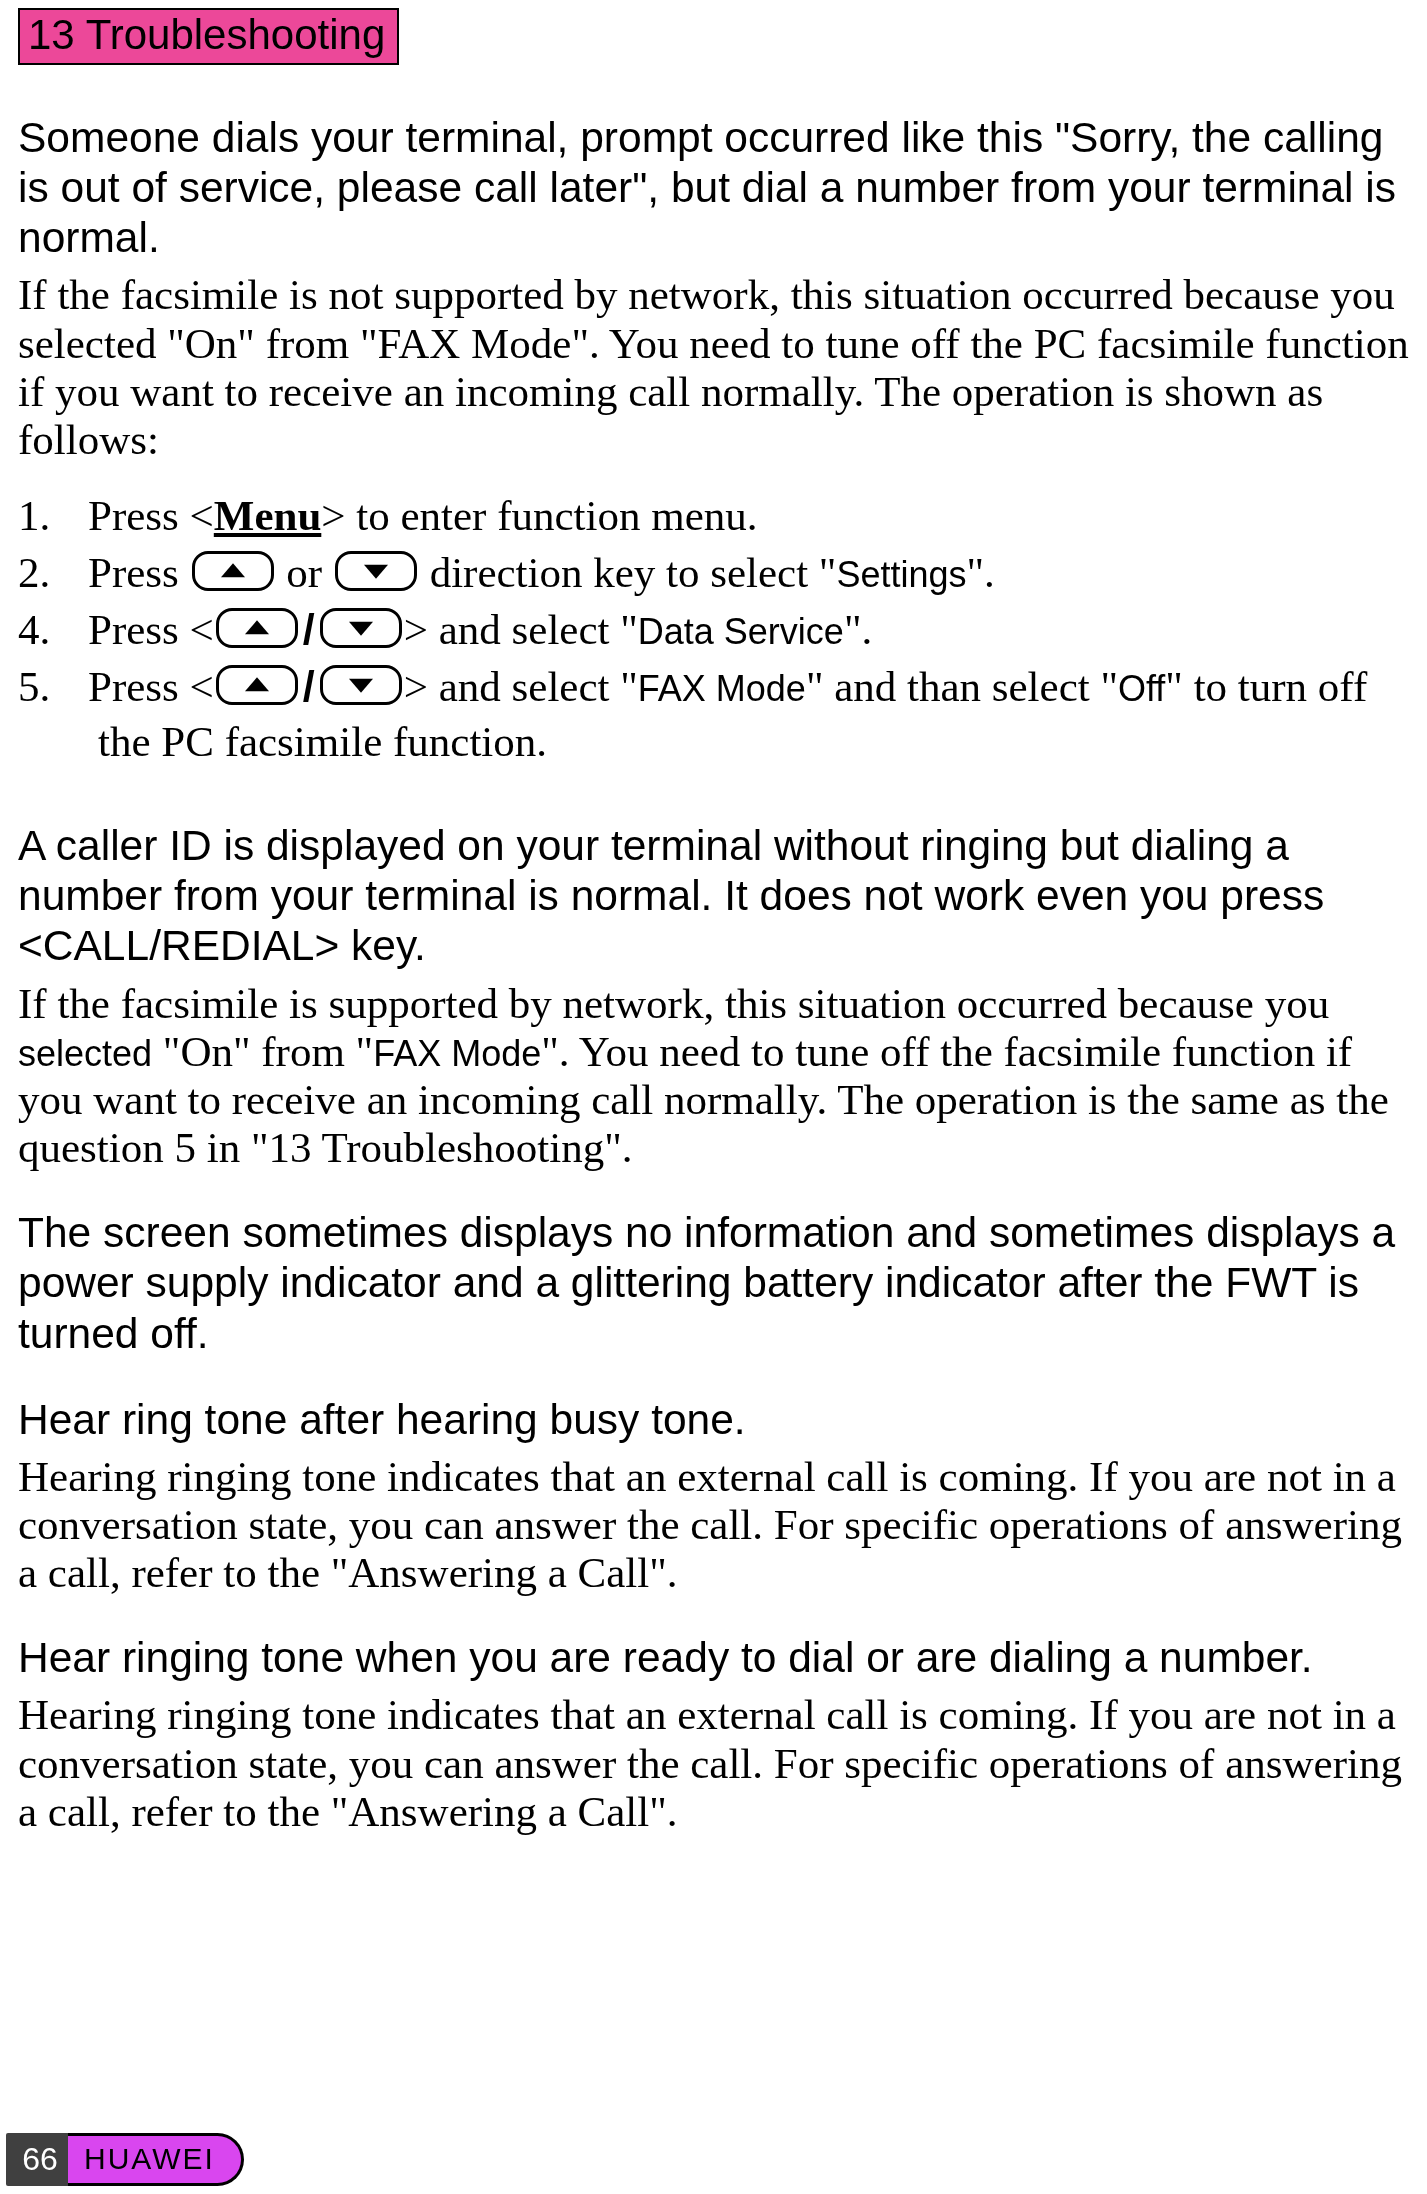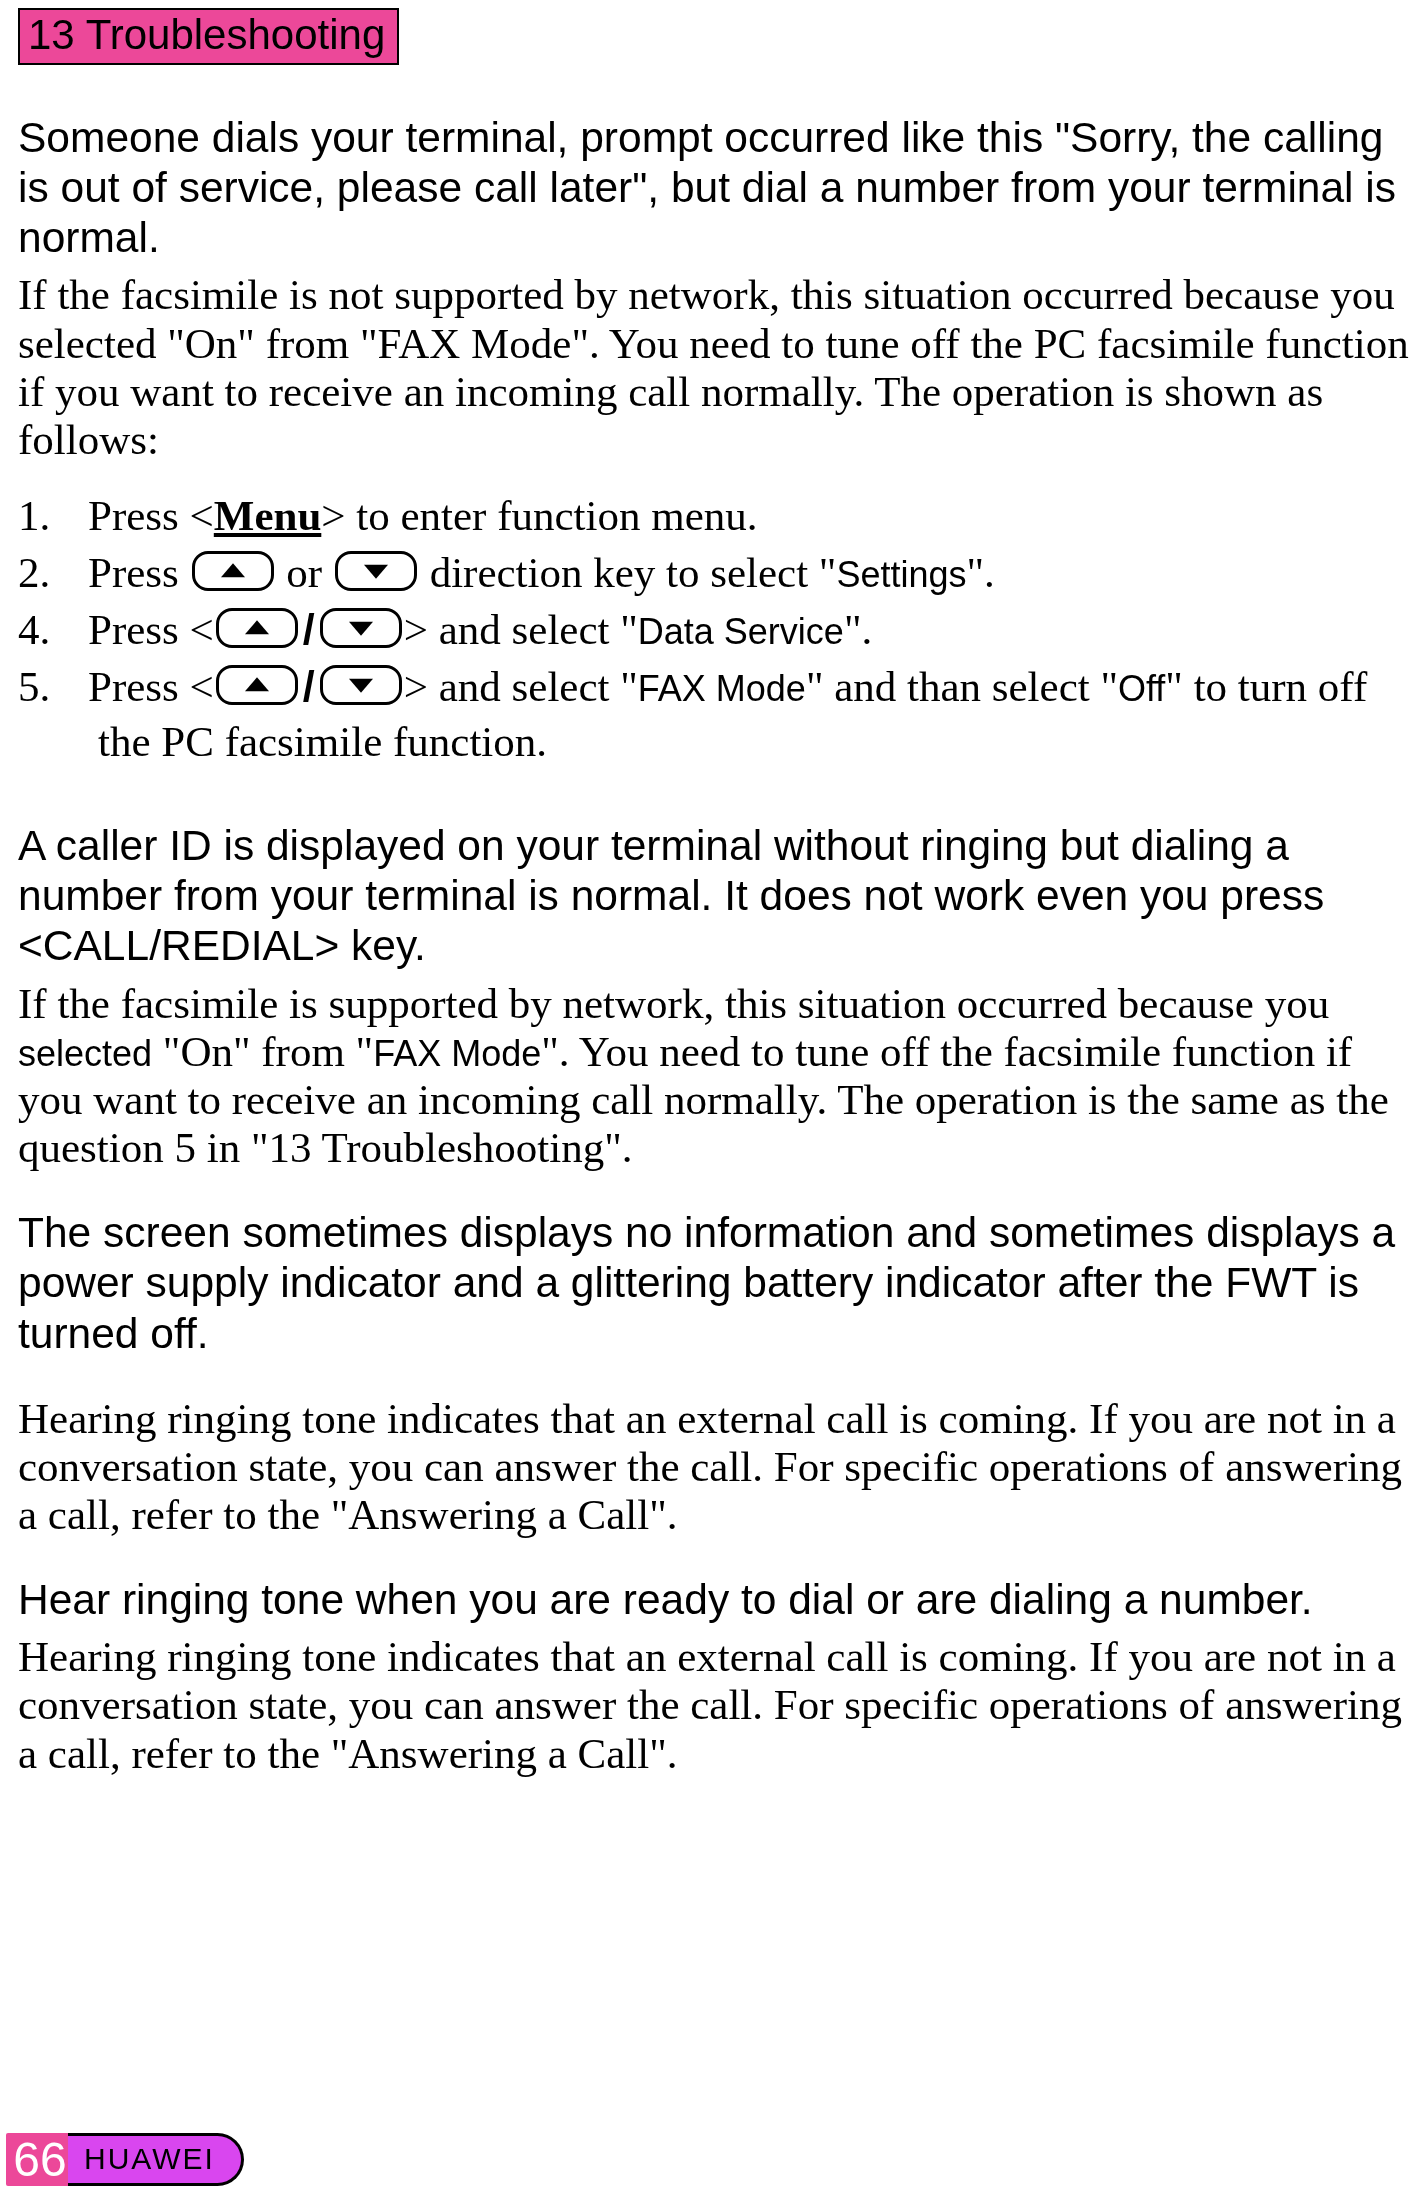--- a/index.html
+++ b/index.html
@@ -85,24 +85,24 @@
   .last-body { margin-bottom: 8px; }
   .footer {
     position: absolute;
     left: 6px;
     bottom: 6px;
     height: 58px;
     display: flex;
     align-items: center;
   }
   .page-badge {
-    background: #ec4899;
+    background: #404040;
     color: #fff;
     font-family: Arial, Helvetica, sans-serif;
-    font-size: 48px;
+    font-size: 32px;
     width: 68px;
     height: 53px;
     display: inline-flex;
     align-items: center;
     justify-content: center;
     border-radius: 2px;
   }
   .brand-badge {
     margin-left: -6px;
     height: 53px;
@@ -150,20 +150,21 @@
   <div class="body-text">
     <span>If the facsimile is supported by network, this situation occurred because you </span><span class="sans">selected</span><span> "On" from "</span><span class="sans">FAX Mode</span><span>". You need to tune off the facsimile function if you want to receive an incoming call normally. The operation is the same as the question 5 in "13  Troubleshooting".</span>
   </div>
 </div>
 
 <div class="section-block">
   <div class="section-heading">The screen sometimes displays no information and sometimes displays a power supply indicator and a glittering battery indicator after the FWT is turned off.</div>
 </div>
 
 <div class="section-block">
+  <div class="section-heading">Hear ring tone after hearing busy tone.</div>
   <div class="body-text">Hearing ringing tone indicates that an external call is coming. If you are not in a conversation state, you can answer the call. For specific operations of answering a call, refer to the "Answering a Call".</div>
 </div>
 
 <div class="section-block">
   <div class="section-heading">Hear ringing tone when you are ready to dial or are dialing a number.</div>
   <div class="body-text last-body">Hearing ringing tone indicates that an external call is coming. If you are not in a conversation state, you can answer the call. For specific operations of answering a call, refer to the "Answering a Call".</div>
 </div>
 
 <div class="footer">
   <span class="page-badge">66</span>

